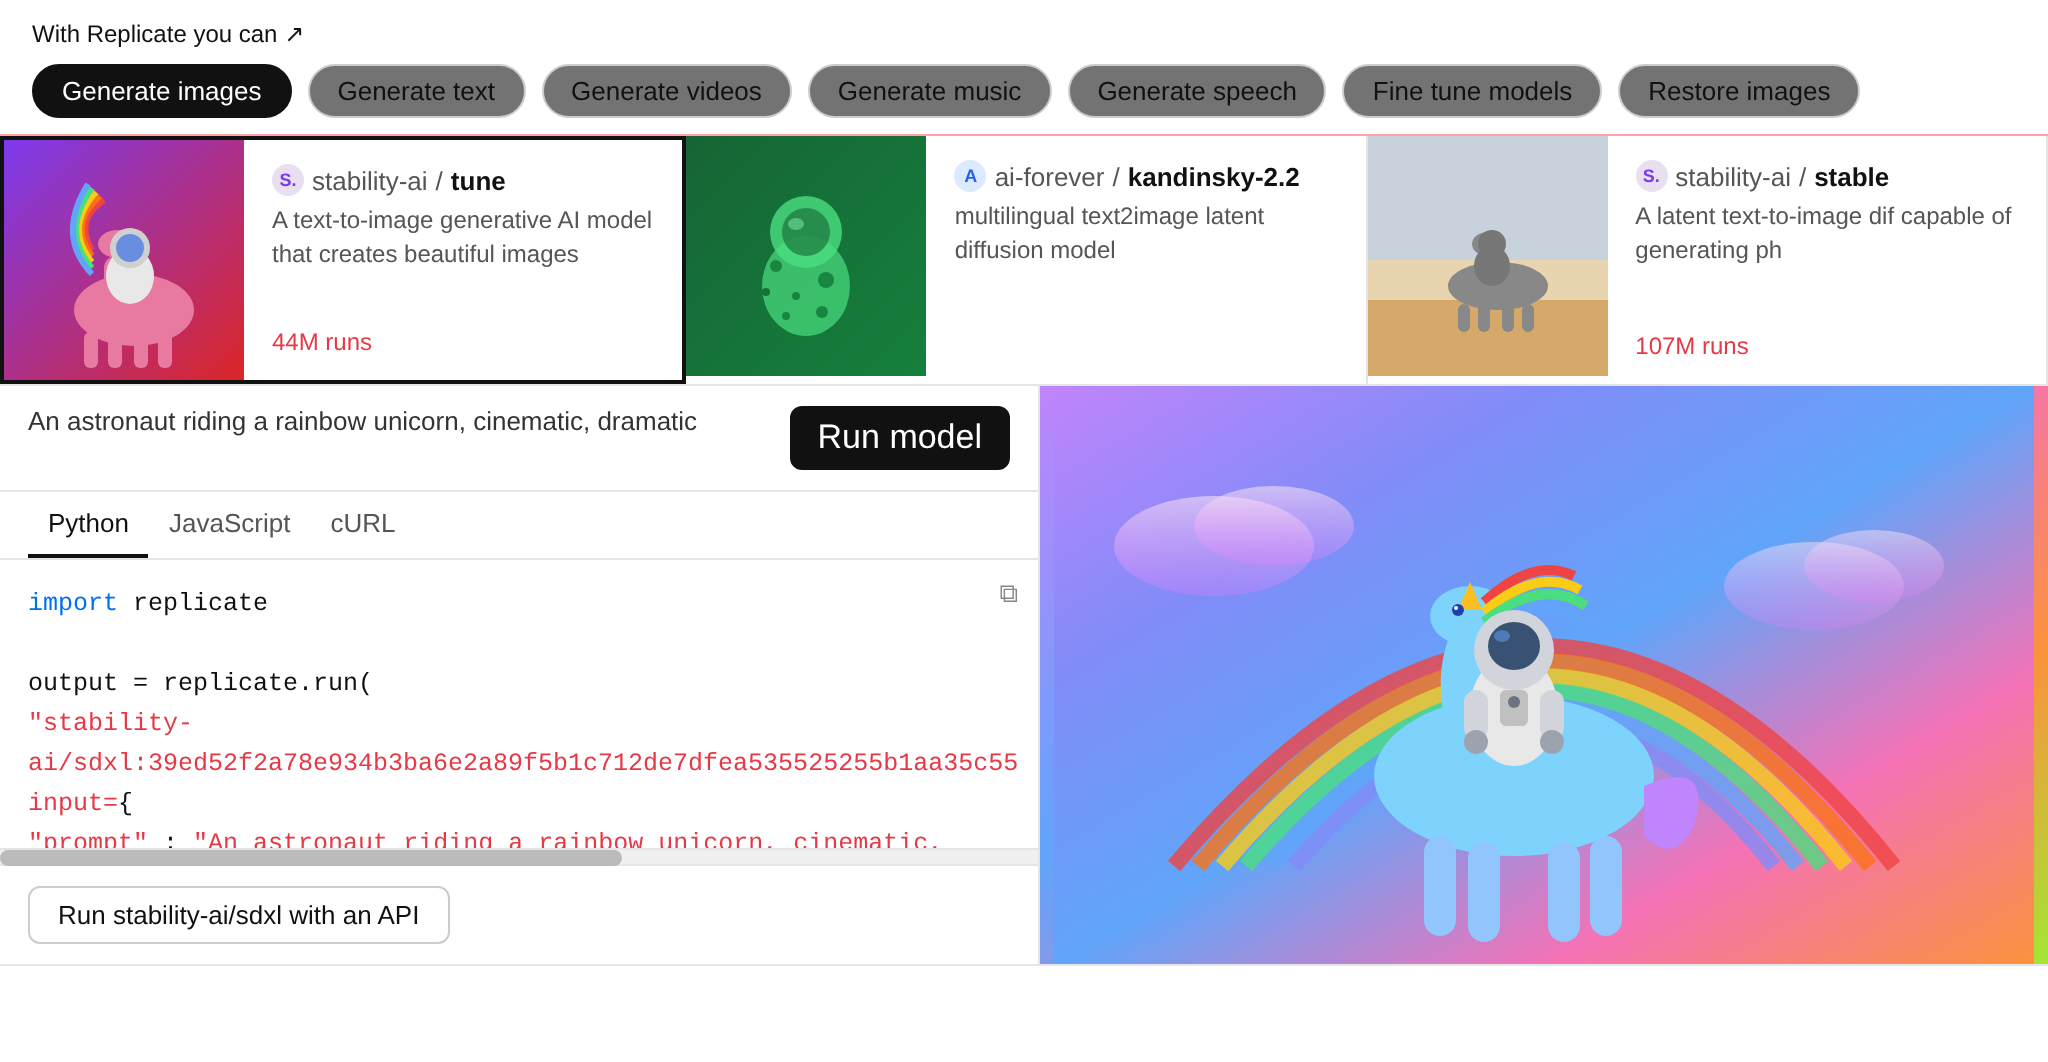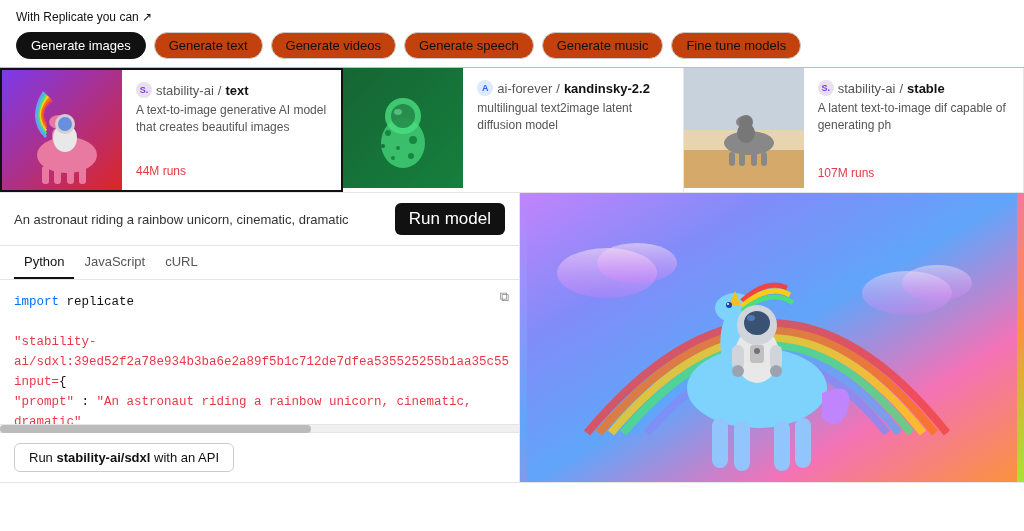--- a/index.html
+++ b/index.html
@@ -26,21 +26,21 @@
     .pill-buttons {
       display: flex;
       gap: 8px;
       flex-wrap: wrap;
     }
     .pill-btn {
       border: 1.5px solid #ccc;
       border-radius: 999px;
       padding: 5px 14px;
       font-size: 13px;
-      background: #c2410c;
+      background: #737373;
       cursor: pointer;
       white-space: nowrap;
       color: #111;
     }
     .pill-btn.active {
       background: #111;
       color: #fff;
       border-color: #111;
     }
 
@@ -132,21 +132,20 @@
     .code-panel {
       width: 520px;
       min-width: 520px;
       border-right: 1px solid #e5e5e5;
       display: flex;
       flex-direction: column;
     }
 
     .code-header {
       display: flex;
-      align-items: center;
       justify-content: space-between;
       padding: 10px 14px;
       border-bottom: 1px solid #e5e5e5;
     }
     .code-prompt-text {
       font-size: 13px;
       color: #333;
       flex: 1;
     }
     .run-model-btn {
@@ -223,21 +222,21 @@
     }
     .api-run-btn {
       border: 1.5px solid #ccc;
       background: #fff;
       border-radius: 6px;
       padding: 6px 14px;
       font-size: 13px;
       cursor: pointer;
       color: #111;
     }
-    .api-run-btn strong { font-weight: 700; }
+    .api-run-btn strong { font-weight: 400; }
 
     
     .output-panel {
       flex: 1;
       background: #f5f5f7;
       display: flex;
       align-items: center;
       justify-content: center;
       overflow: hidden;
     }
@@ -269,23 +268,24 @@
 
 <div class="top-bar">
   <div class="top-bar-hint">
     <span>With Replicate you can</span>
     <span> ↗</span>
   </div>
   <div class="pill-buttons">
     <button class="pill-btn active">Generate images</button>
     <button class="pill-btn">Generate text</button>
     <button class="pill-btn">Generate videos</button>
+    <button class="pill-btn">Generate music</button>
     <button class="pill-btn">Generate speech</button>
-    <button class="pill-btn">Generate music</button>
     <button class="pill-btn">Fine tune models</button>
+    <button class="pill-btn">Restore images</button>
   </div>
 </div>
 
 <div class="model-cards-row">
 
   <div class="model-card selected" style="max-width:380px;">
     <div class="model-card-img img-sdxl">
 
       <svg viewBox="0 0 120 120" width="120" height="120">
         <defs>
@@ -318,21 +318,21 @@
         <path d="M44 64 Q28 46 44 24" stroke="#4ade80" stroke-width="3" fill="none"></path>
         <path d="M44 67 Q26 48 42 22" stroke="#60a5fa" stroke-width="3" fill="none"></path>
       </svg>
     </div>
     <div class="model-card-content">
       <div>
         <div class="model-author">
           <span class="model-author-icon">S.</span>
           <span class="model-author-name">stability-ai</span>
           <span> / </span>
-          <span class="model-name">text</span>
+          <span class="model-name">tune</span>
         </div>
         <div class="model-desc">A text-to-image generative AI model that creates beautiful images</div>
       </div>
       <div class="model-runs">44M runs</div>
     </div>
   </div>
 
   <div class="model-card" style="max-width:360px;">
     <div class="model-card-img img-kandinsky">
       <svg viewBox="0 0 120 120" width="120" height="120">
@@ -424,20 +424,23 @@
       <div class="code-tab">cURL</div>
     </div>
 
     <div class="code-body">
       <span class="code-copy-icon" title="Copy">⧉</span>
       <div>
         <span class="c-import">import</span>
         <span> replicate</span>
       </div>
       <br>
+      <div>
+        <span>output = replicate.run(</span>
+      </div>
       <div>
         <span class="c-string">    "stability-ai/sdxl:39ed52f2a78e934b3ba6e2a89f5b1c712de7dfea535525255b1aa35c55</span>
       </div>
       <div>
         <span class="c-key">    input=</span><span>{</span>
       </div>
       <div>
         <span class="c-string">        "prompt"</span>
         <span>: </span>
         <span class="c-string">"An astronaut riding a rainbow unicorn, cinematic, dramatic"</span>

